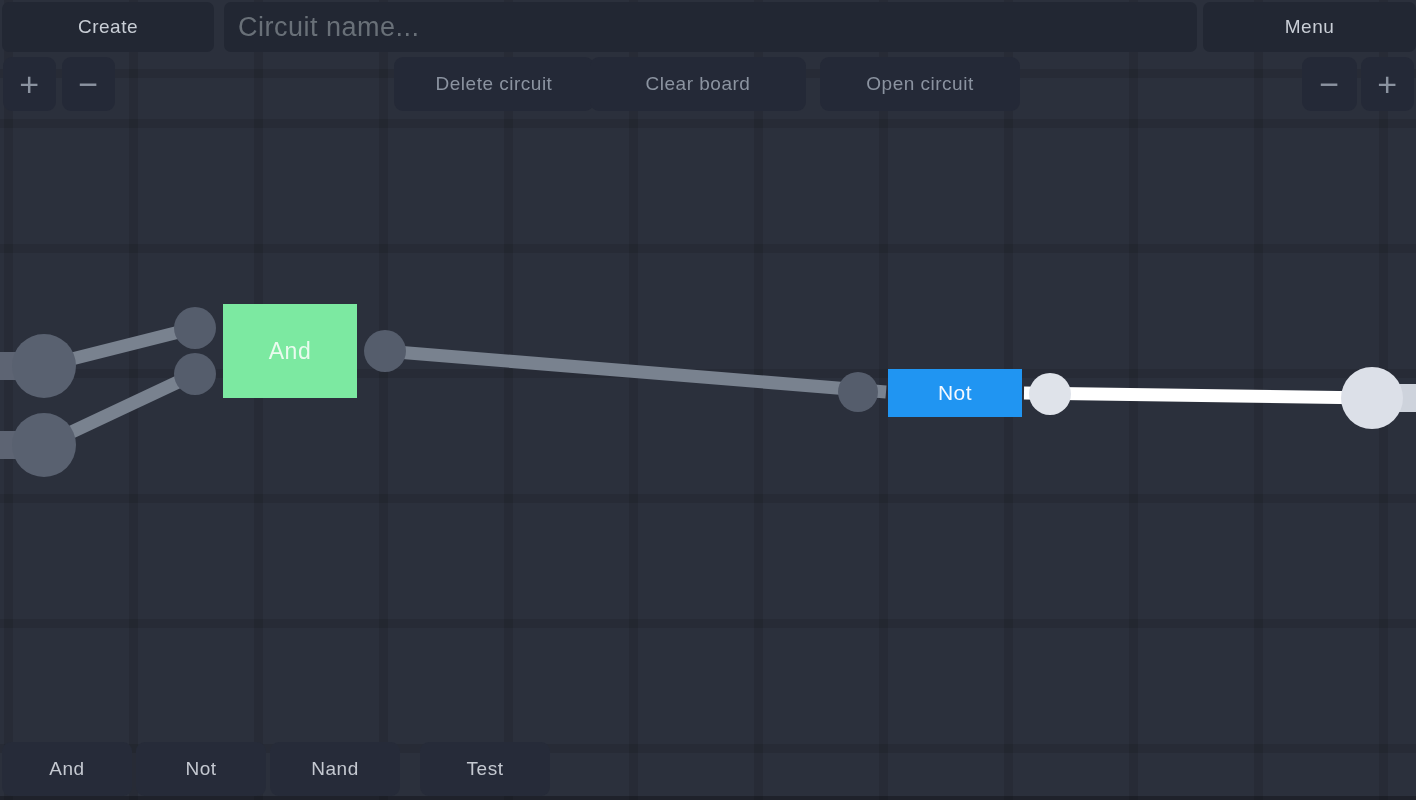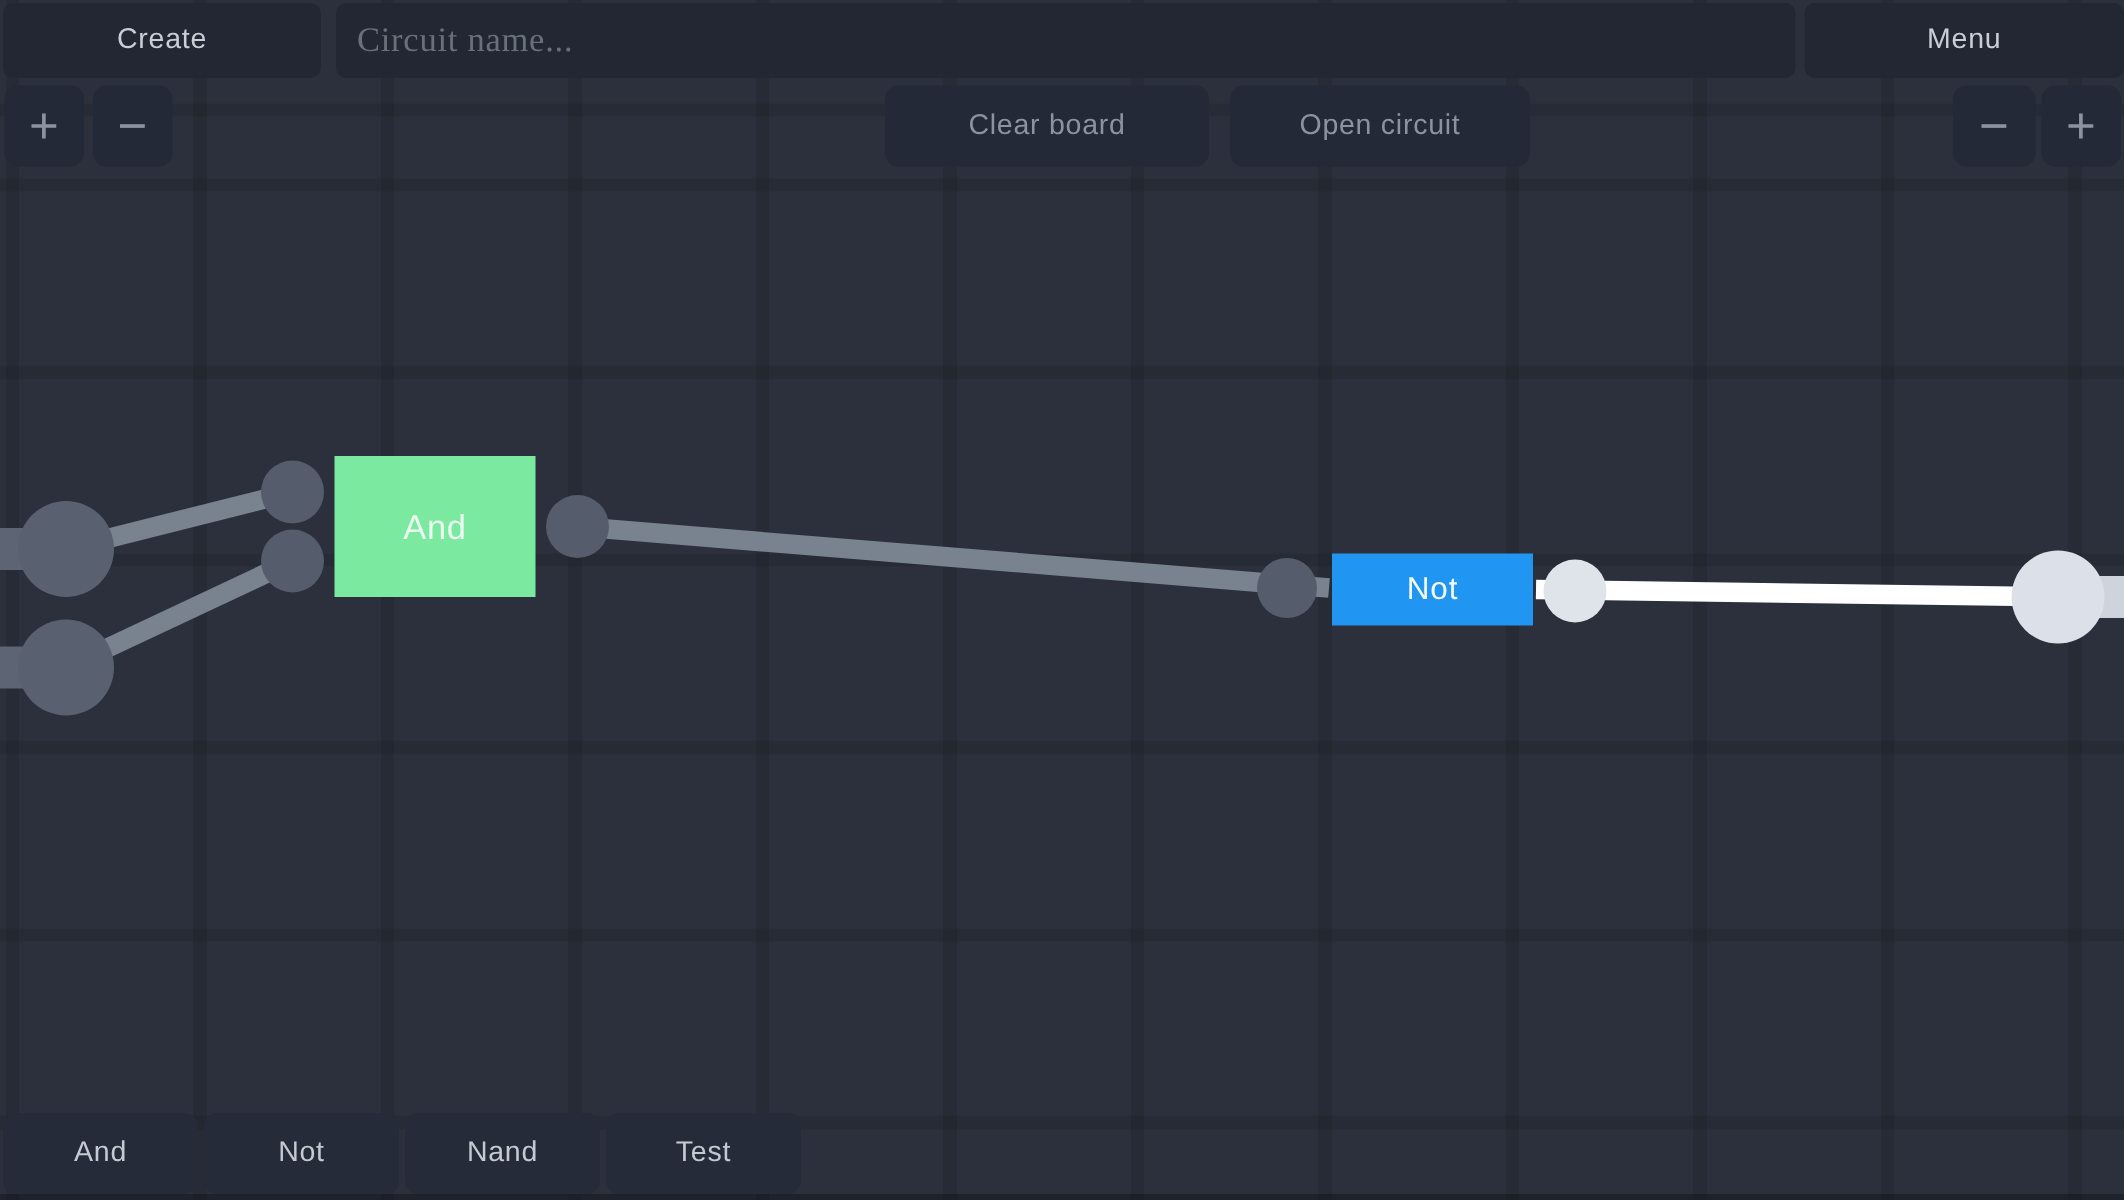--- a/index.html
+++ b/index.html
@@ -38,22 +38,22 @@
   .row1 { top: 2px; height: 50px; }
   .row2 { top: 57px; height: 54px; border-radius: 9px; background: #242937; color: #8b93a0; }
   .zoom-btn { font-size: 34px; font-weight: 400; color: #8b93a0; }
 
   .create-btn { left: 2px; width: 212px; }
   .menu-btn   { left: 1203px; width: 213px; }
 
   .name-input {
     position: absolute; top: 2px; left: 224px; width: 973px; height: 50px;
     background: #222733; border: none; outline: none; border-radius: 7px;
-    color: #7dd3fc; font-family: Liberation Serif, serif;
-    font-size: 23px; letter-spacing: 0.5px; padding: 0 14px;
+    color: #7dd3fc; font-family: Liberation Sans, sans-serif;
+    font-size: 27px; letter-spacing: 0.5px; padding: 0 14px;
   }
   .name-input::placeholder { color: #697078; opacity: 1; }
 
   .plus-left  { left: 3px;    width: 53px; }
   .minus-left { left: 62px;   width: 53px; }
   .delete-btn { left: 394px;  width: 200px; }
   .clear-btn  { left: 590px;  width: 216px; }
   .open-btn   { left: 820px;  width: 200px; }
   .minus-right{ left: 1302px; width: 55px; }
   .plus-right { left: 1361px; width: 53px; }
@@ -78,21 +78,21 @@
   }
 
   
   .palette-btn {
     top: 742px; height: 54px; width: 130px;
     border-radius: 9px; background: #262b39; color: #c5c9d1;
   }
   .pal-0 { left: 2px; }
   .pal-1 { left: 136px; }
   .pal-2 { left: 270px; text-align: right; }
-  .pal-3 { left: 404px; }
+  .pal-3 { left: 420px; }
 </style>
 </head>
 <body>
 
 <div class="board">
 
   <svg class="wires-svg" xmlns="http://www.w3.org/2000/svg" viewBox="0 0 1416 800">
 
     <rect x="0" y="352" width="46" height="28" fill="#5d6473"></rect>
     <rect x="0" y="431" width="46" height="28" fill="#5d6473"></rect>
@@ -120,20 +120,21 @@
   <div class="gate gate-not">
     <span>Not</span>
   </div>
 
   <div class="panel row1 create-btn">Create</div>
   <input class="name-input" type="text" placeholder="Circuit name..." style="">
   <div class="panel row1 menu-btn">Menu</div>
 
   <div class="panel row2 zoom-btn plus-left">+</div>
   <div class="panel row2 zoom-btn minus-left">−</div>
+  <div class="panel row2 delete-btn">Delete circuit</div>
   <div class="panel row2 clear-btn">Clear board</div>
   <div class="panel row2 open-btn">Open circuit</div>
   <div class="panel row2 zoom-btn minus-right">−</div>
   <div class="panel row2 zoom-btn plus-right">+</div>
 
   <div class="panel palette-btn pal-0">And</div>
   <div class="panel palette-btn pal-1">Not</div>
   <div class="panel palette-btn pal-2">Nand</div>
   <div class="panel palette-btn pal-3">Test</div>
 

